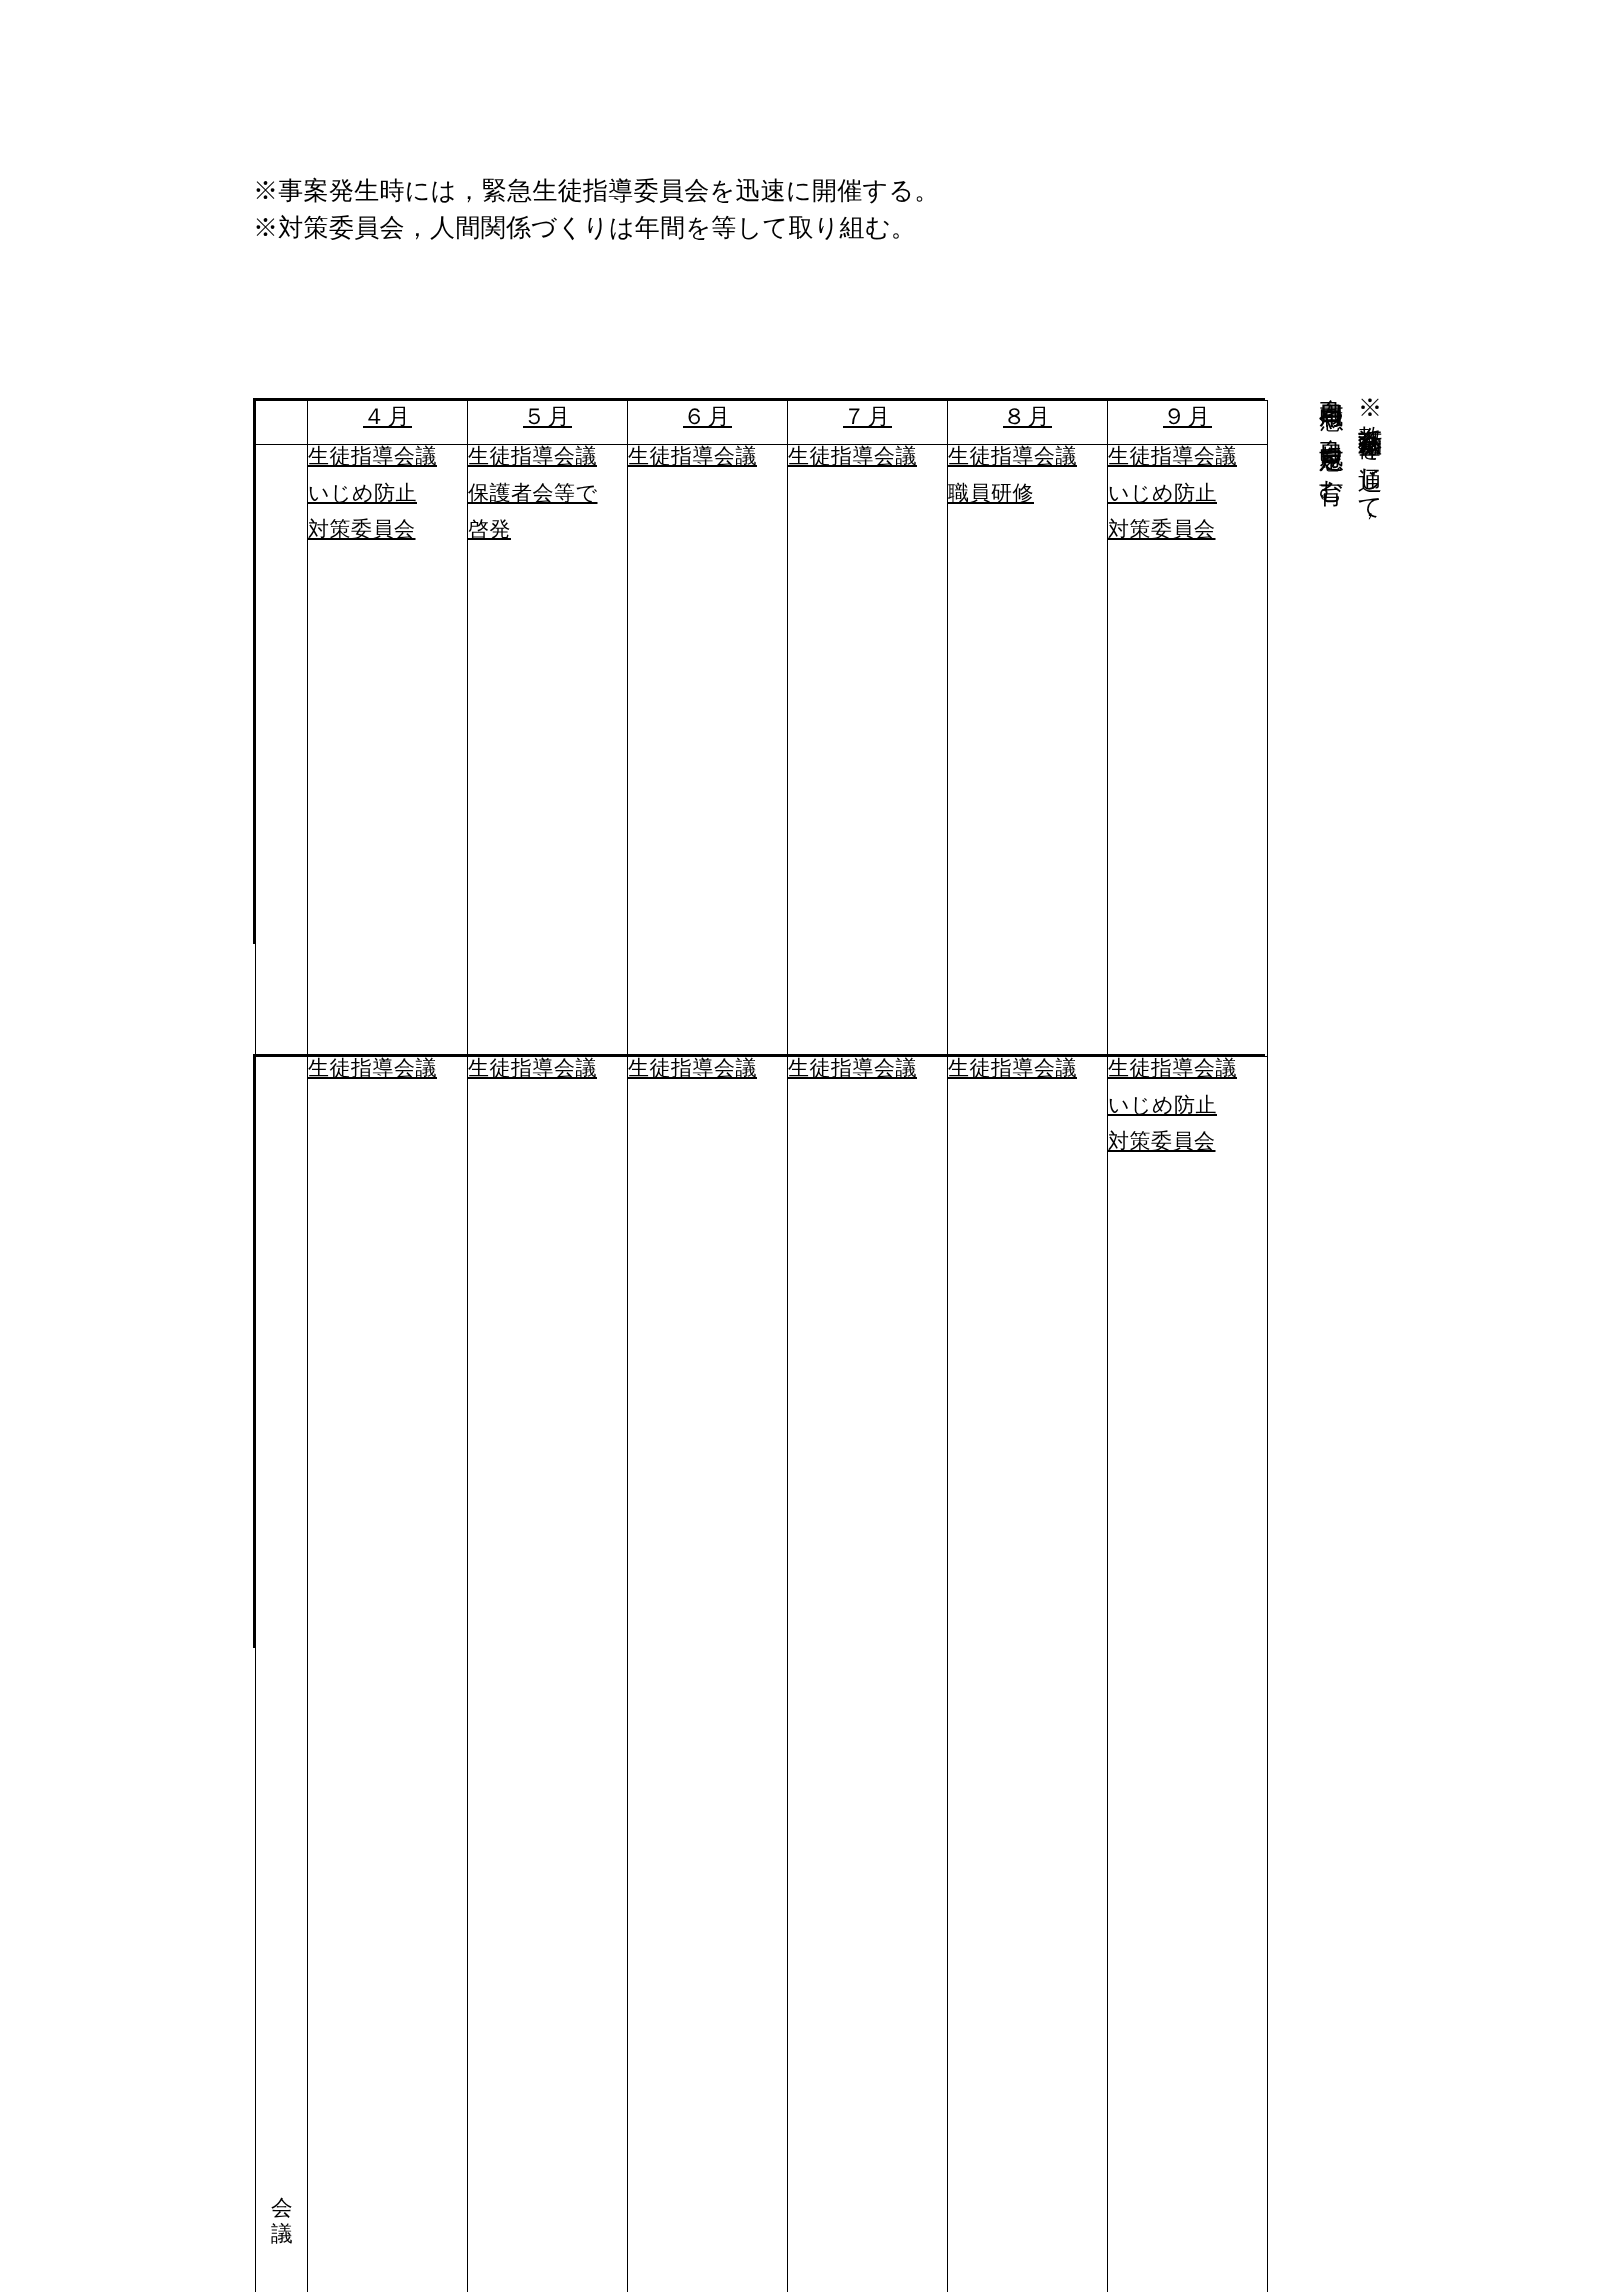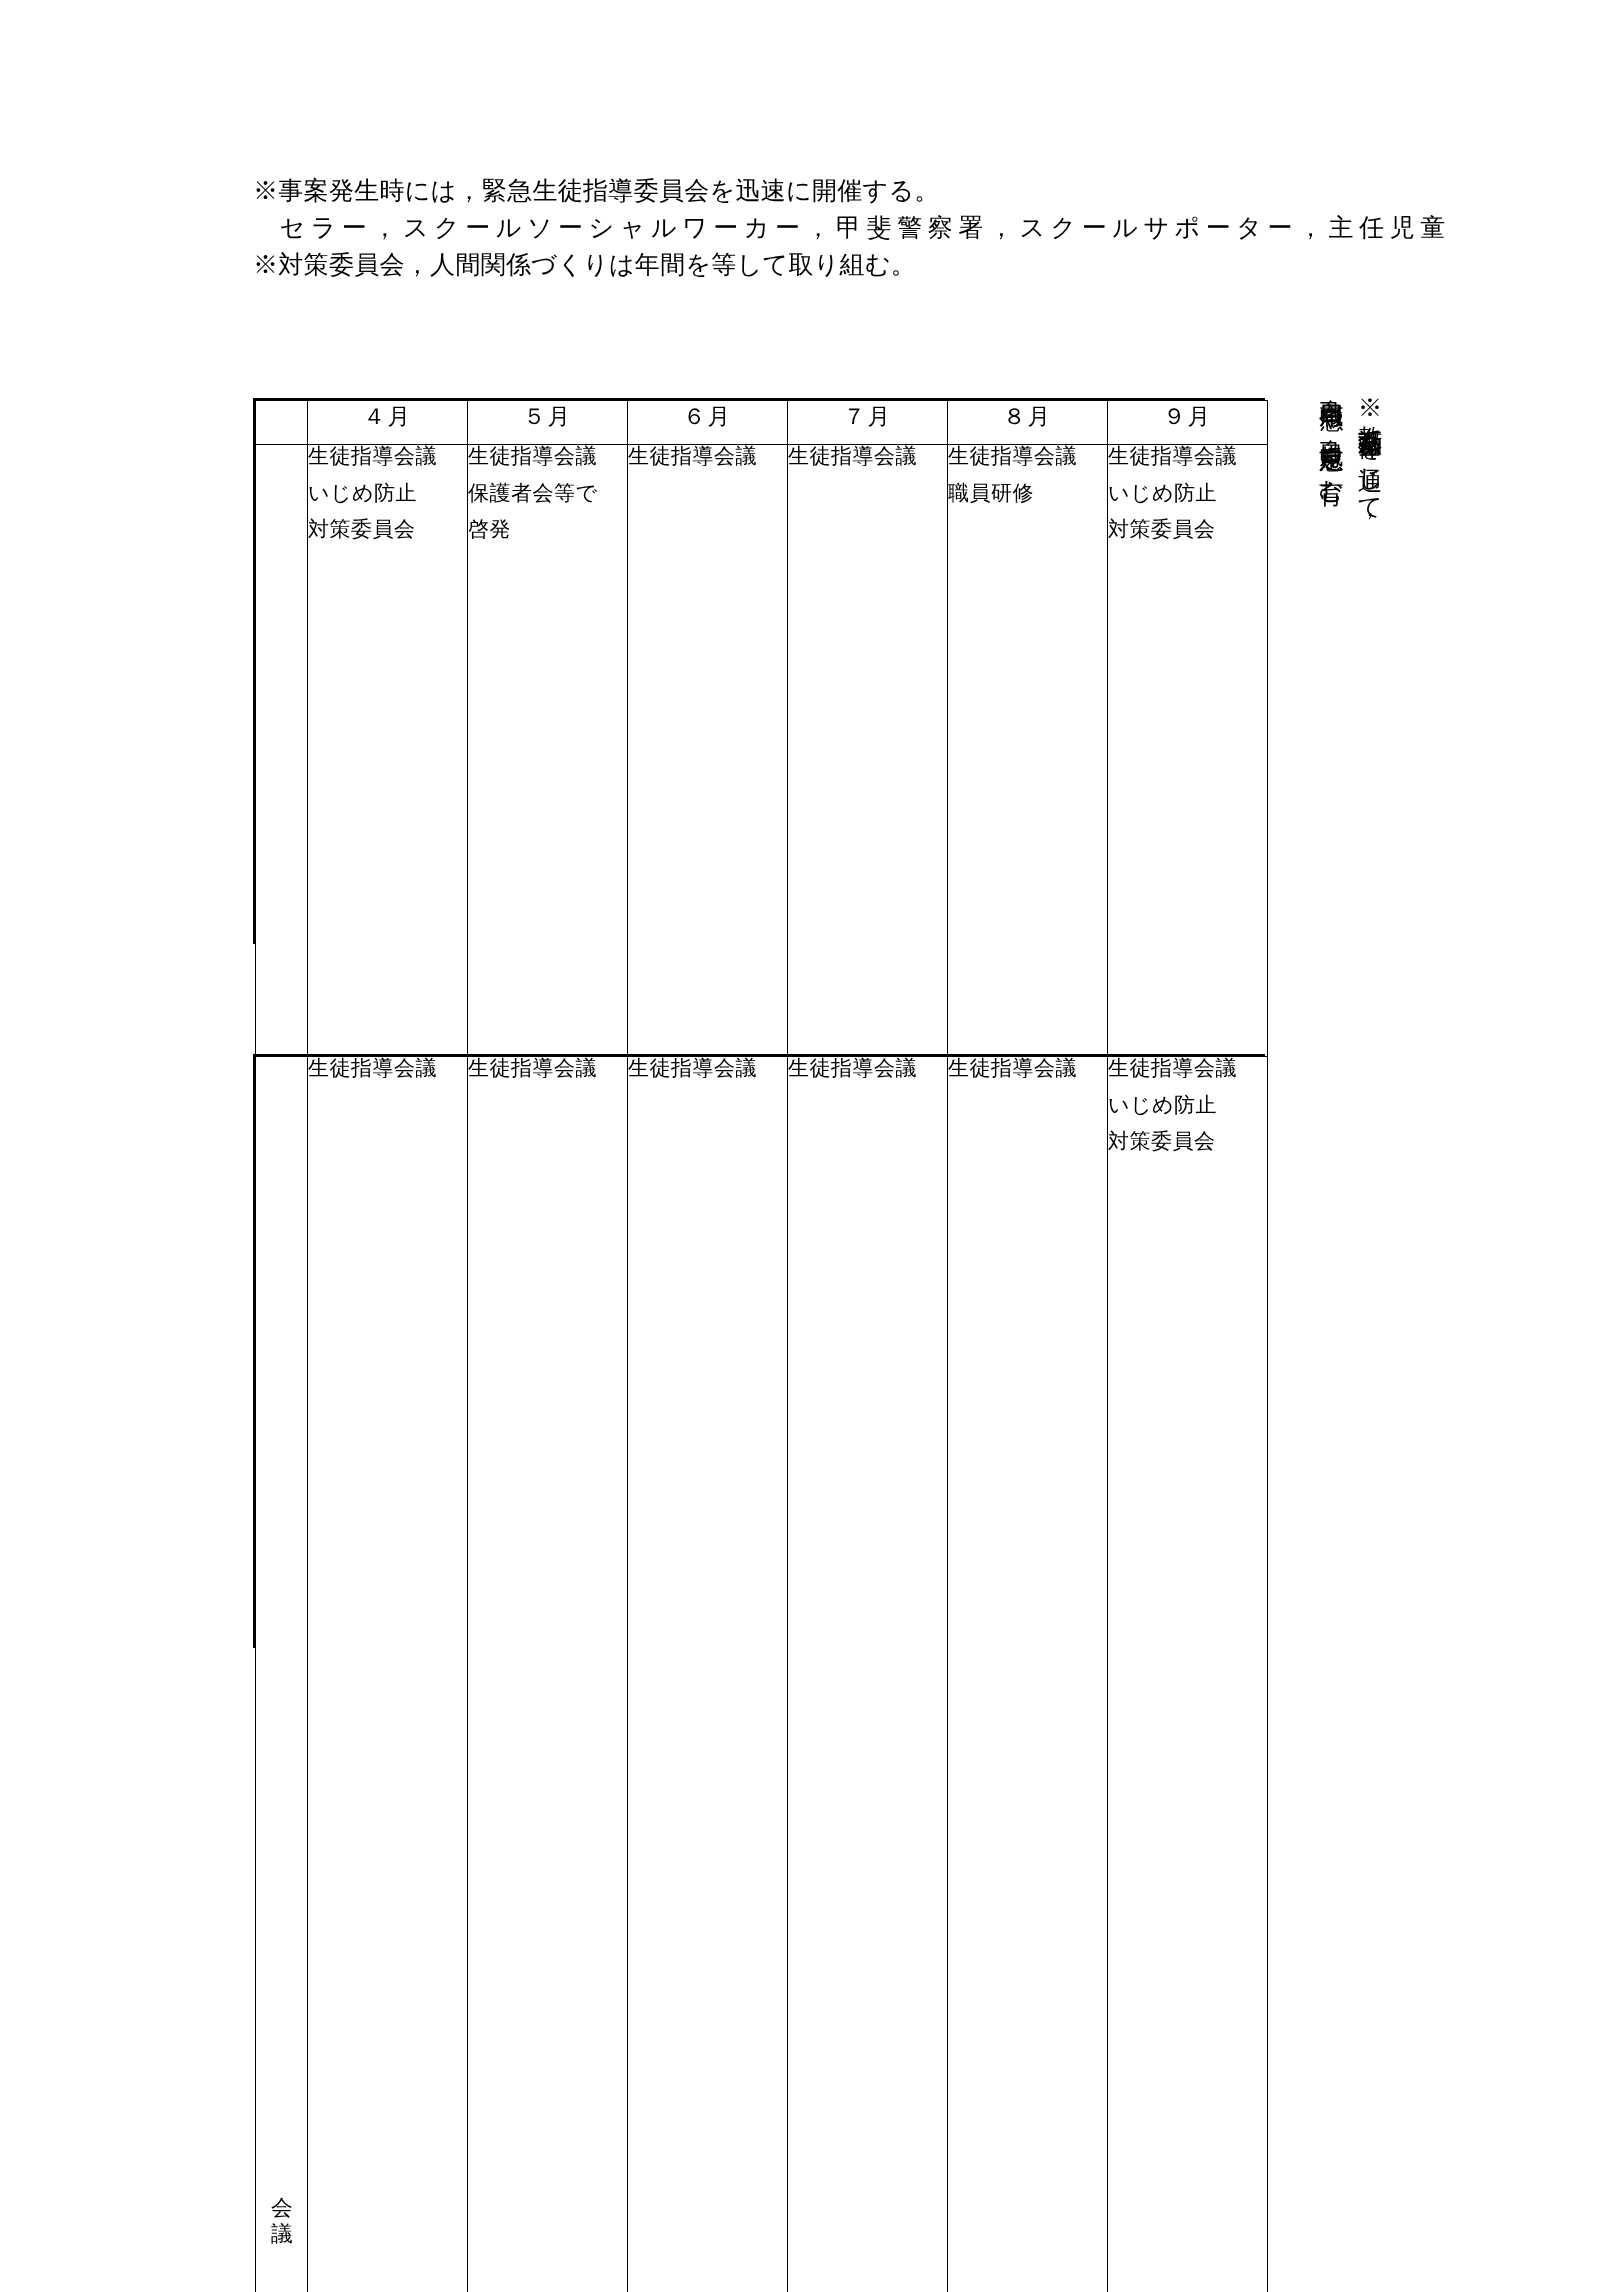--- a/index.html
+++ b/index.html
@@ -74,20 +74,21 @@
     position: absolute;
     border-collapse: collapse;
     table-layout: fixed;
     background: #ffffff;
   }
   table.sched td, table.sched th {
     border: 1px solid #000000;
     vertical-align: top;
     padding: 0;
     font-weight: normal;
+    text-decoration: underline;
   }
   
   .tbl-wrap {
     position: absolute;
     border: 2.9px solid #000000;
     box-sizing: border-box;
   }
   #table1-wrap { left: 253px; top: 398px; width: 1012px; height: 546px; }
   #table2-wrap { left: 253px; top: 1054px; width: 1012px; height: 594px; }
 
@@ -146,21 +147,20 @@
 
   .t2 .r-kaigi td.cell { height: 132px; }
 </style>
 </head>
 <body>
 
 <div class="page">
 
   <div class="note-block">
     <div class="note-line">※事案発生時には，緊急生徒指導委員会を迅速に開催する。</div>
-    <div class="note-line indent1 just">セラー，スクールソーシャルワーカー，甲斐警察署，スクールサポーター，主任児童</div>
     <div class="note-line">※対策委員会，人間関係づくりは年間を等して取り組む。</div>
   </div>
 
   <div class="side-note">
     <div class="side-col">※教育活動全体を通じて，</div>
     <div class="side-col">自己有用感や自己肯定感を育む。</div>
   </div>
 
   <div class="tbl-wrap" id="table1-wrap">
     <table class="sched t1">

